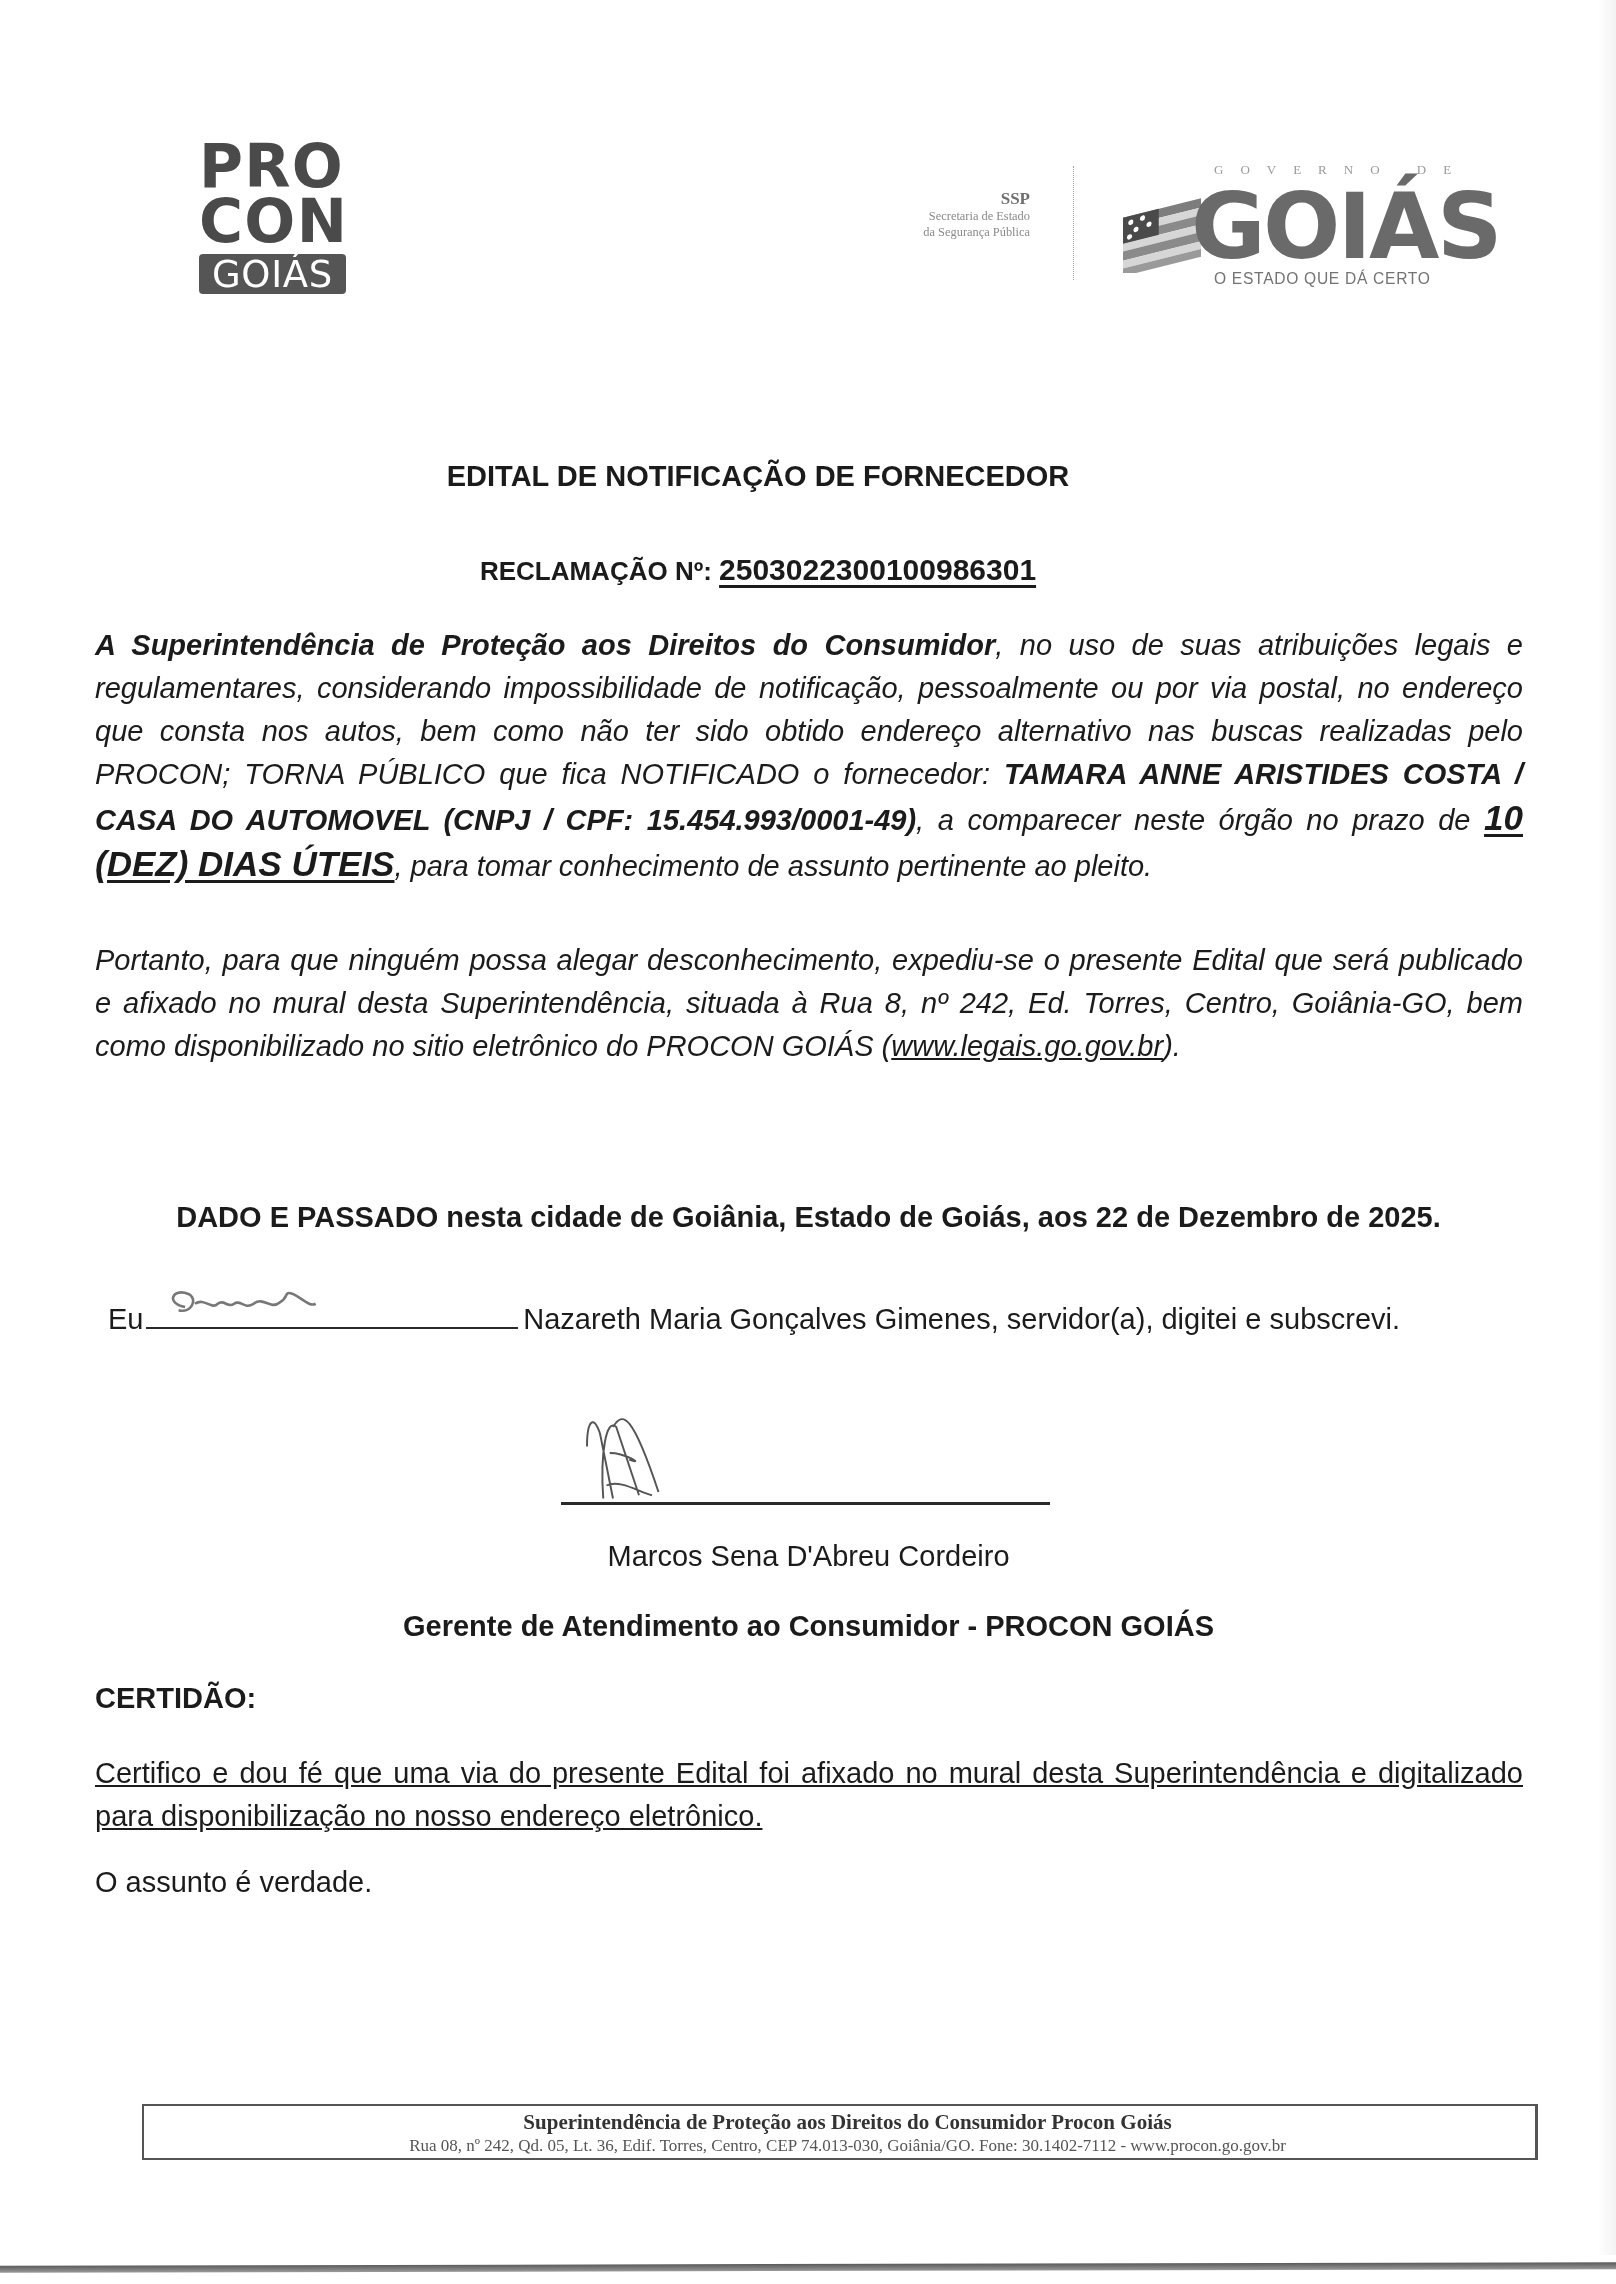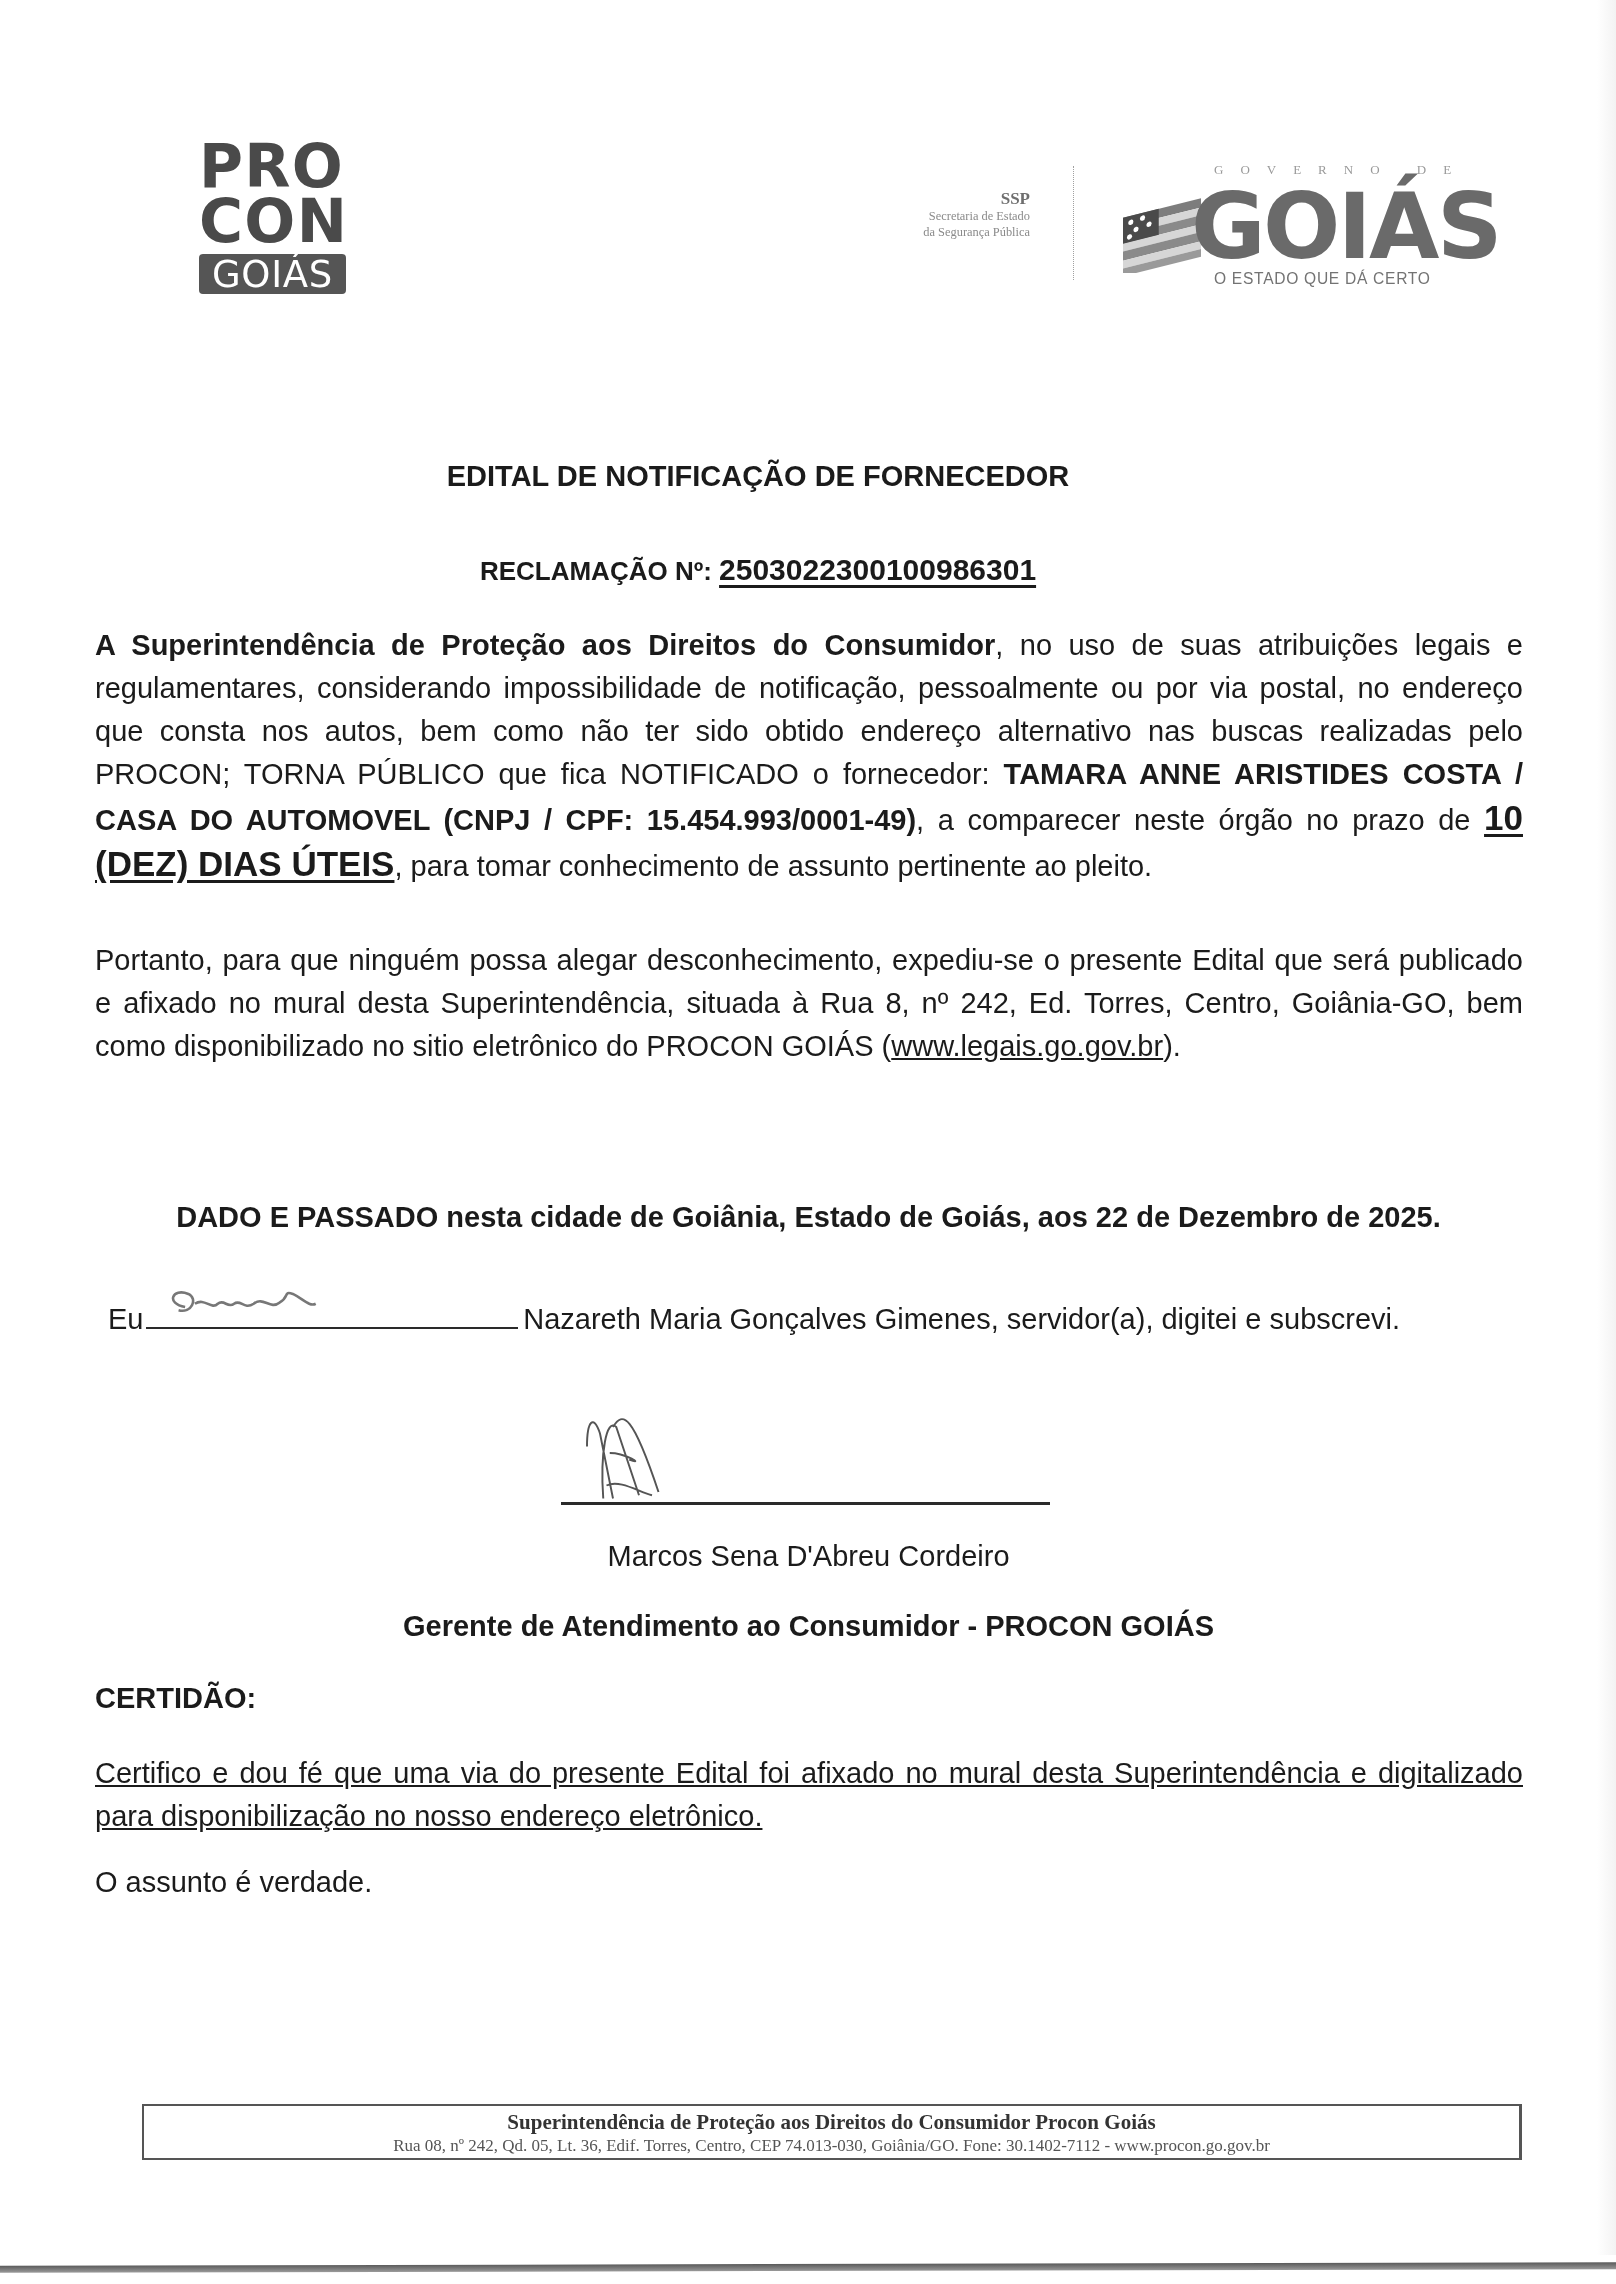--- a/index.html
+++ b/index.html
@@ -29,21 +29,21 @@
   .goias .name { position: absolute; left: 75px; top: 13px; font-size: 91px; font-weight: bold; color: #6a6a6a; font-family: "DejaVu Sans", sans-serif; letter-spacing: -2.6px; line-height: 104px; }
   .goias .slogan { position: absolute; left: 98px; top: 108px; font-size: 15.6px; color: #737373; letter-spacing: 0.7px; }
 
   
   .title { position: absolute; left: 0; width: 1516px; text-align: center; font-weight: bold; }
   .title-main { top: 460px; font-size: 29px; }
   .title-rec { top: 553px; font-size: 26px; }
   .title-rec .num { font-size: 30px; text-decoration: underline; text-underline-offset: 5.2px; }
 
   
-  .para { position: absolute; left: 95px; width: 1428px; font-size: 29px; line-height: 43px; text-align: justify; }
+  .para { position: absolute; left: 95px; width: 1428px; font-size: 29px; line-height: 43px; text-align: justify; font-style: italic; }
   .para b { font-weight: bold; }
   .p1 { top: 624px; }
   .p1 .deadline { font-size: 35px; font-weight: bold; text-decoration: underline; text-underline-offset: 3.9px; }
   .p2 { top: 939px; }
   .p2 .url { text-decoration: underline; }
 
   .dado { position: absolute; left: 0; width: 1617px; top: 1201px; text-align: center; font-size: 29px; font-weight: bold; }
 
   .eu-line { position: absolute; left: 108px; top: 1297px; font-size: 29px; white-space: nowrap; }
   .eu-line .sigline { display: inline-block; width: 372px; height: 30px; border-bottom: 2.6px solid #2a2a2a; vertical-align: baseline; margin: 0 5.2px 0 2.6px; position: relative; }
@@ -52,21 +52,21 @@
   .manager-sig { position: absolute; left: 561px; top: 1414px; width: 489px; height: 91px; }
   .manager-sig .line { position: absolute; left: 0; bottom: 0; width: 489px; height: 3.3px; background: #2a2a2a; }
   .manager-name { position: absolute; left: 0; width: 1617px; text-align: center; top: 1540px; font-size: 29px; }
   .manager-role { position: absolute; left: 0; width: 1617px; text-align: center; top: 1610px; font-size: 29px; font-weight: bold; }
 
   .cert-h { position: absolute; left: 95px; top: 1682px; font-size: 29px; font-weight: bold; }
   .cert-p { position: absolute; left: 95px; width: 1428px; top: 1752px; font-size: 29px; line-height: 43px; text-align: justify; text-decoration: underline; }
   .cert-v { position: absolute; left: 95px; top: 1866px; font-size: 29px; }
 
   
-  .footer-box { position: absolute; left: 142px; top: 2104px; width: 1375px; height: 52px; border: 2px solid #555; border-right-width: 3.3px; text-align: center; font-family: "Liberation Serif", serif; color: #333; }
+  .footer-box { position: absolute; left: 142px; top: 2104px; width: 1375px; height: 52px; border: 2px solid #555; border-right-width: 3.3px; text-align: center; font-family: "Liberation Serif", serif; color: #333; padding-left: 16px; }
   .footer-box .f1 { font-size: 21px; font-weight: bold; line-height: 26px; margin-top: 2.6px; }
   .footer-box .f2 { font-size: 17px; line-height: 21px; color: #555; }
 </style>
 </head>
 <body>
 
 <div class="page">
   <div class="right-shade"></div>
   <div class="bottom-edge"></div>
 

